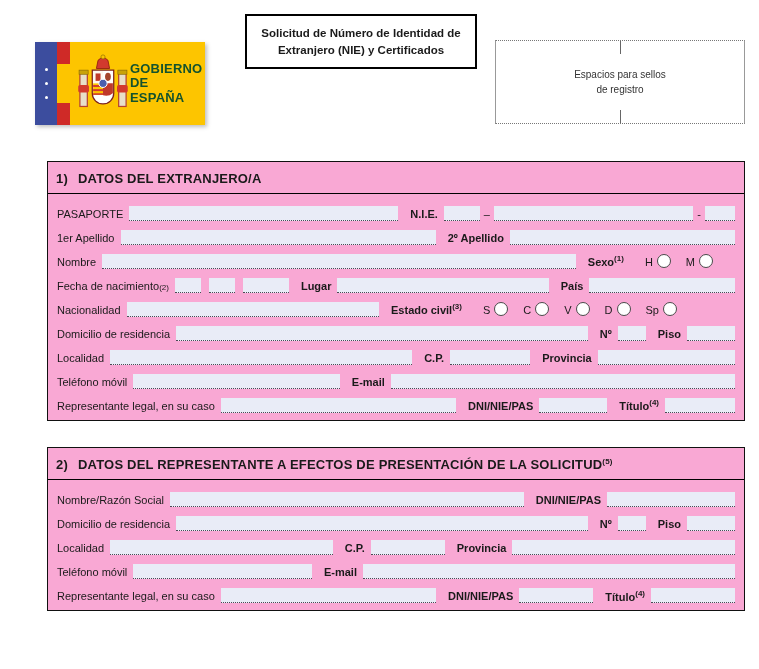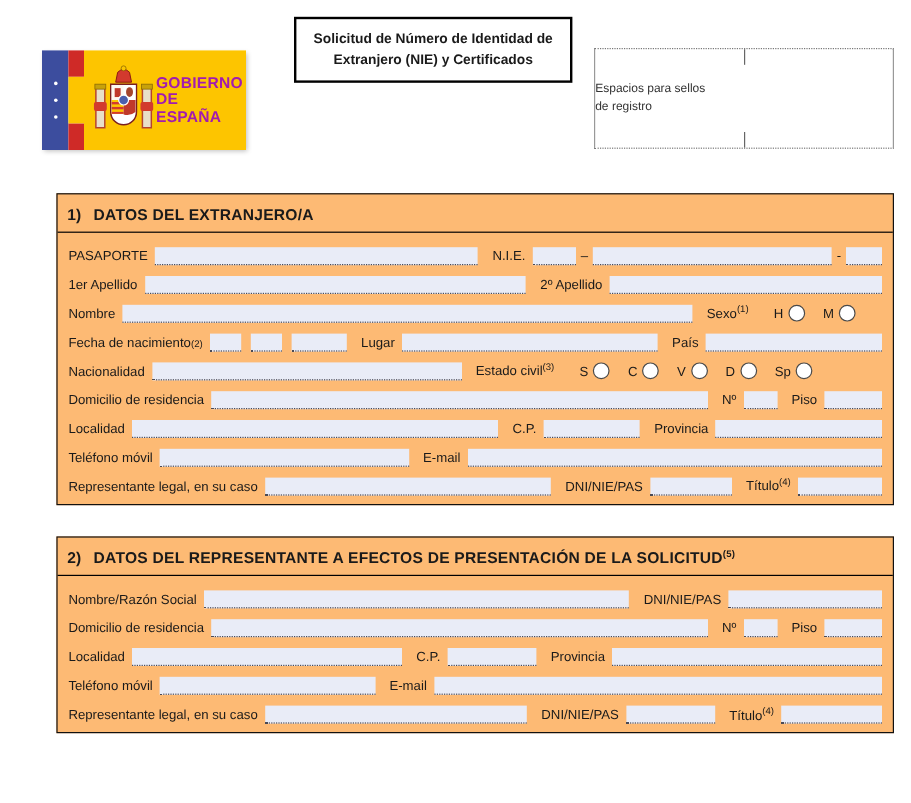--- a/index.html
+++ b/index.html
@@ -17,48 +17,48 @@
 
   .logo-col { width: 170px; margin-top: 28px; }
   .gov-logo { display: flex; height: 83px; box-shadow: 2px 2px 4px rgba(0,0,0,.25); }
   .band-blue { width: 22px; background: #3c4d9e; display: flex; flex-direction: column; justify-content: center; align-items: center; gap: 11px; }
   .eu-star { width: 3px; height: 3px; background: #fff; border-radius: 50%; }
   .band-flag { width: 13px; display: flex; flex-direction: column; }
   .band-flag .fr { flex: 0 0 27%; background: #cf2a27; }
   .band-flag .fy { flex: 1; background: #fdc500; }
   .logo-main { flex: 1; background: #fdc500; display: flex; align-items: center; }
   .coat { margin: 4px 2px 2px 8px; flex: none; }
-  .logo-text { font-weight: bold; font-size: 13px; line-height: 1.12; color: #a21caf; letter-spacing: .2px; }
+  .logo-text { font-weight: bold; font-size: 13px; line-height: 1.12; color: #14532d; letter-spacing: .2px; }
 
   .mid-col { width: 232px; margin-left: 40px; text-align: center; }
   .ex15 { font-weight: bold; font-size: 12px; margin: 5px 0 11px; }
   .title-box { border: 2.5px solid #000; padding: 9px 4px; font-weight: bold; font-size: 11.5px; line-height: 1.45; }
 
   .stamp-col { margin-left: auto; width: 250px; margin-top: 26px; }
   .stamp-box {
     position: relative; height: 84px;
     border-top: 1.5px dotted #777; border-bottom: 1.5px dotted #777;
     border-left: 1px solid #999; border-right: 1px solid #999;
     display: flex; flex-direction: column; justify-content: center;
-    font-size: 10px; color: #333; line-height: 1.5;
+    text-align: center; font-size: 10px; color: #333; line-height: 1.5;
   }
   .tick { position: absolute; left: 50%; width: 1px; height: 13px; background: #666; }
   .tick-top { top: 0; } .tick-bottom { bottom: 0; }
 
   
-  .section { border: 1.5px solid #111; margin: 0 14px 0 47px; background: #fdba74; }
+  .section { border: 1.5px solid #111; margin: 0 14px 0 47px; background: #f9a8d4; }
   .sec1 { margin-top: 36px; }
   .sec2 { margin-top: 26px; }
   .sec-heading { font-size: 13px; font-weight: bold; padding: 9px 10px 7px 8px; border-bottom: 1px solid #000; letter-spacing: .2px; }
   .sec-heading .num { display: inline-block; margin-right: 10px; }
   .rows { padding: 3px 9px 7px; }
   .row { height: 24px; display: flex; align-items: flex-end; font-size: 11px; white-space: nowrap; }
 
   .lbl { padding: 0 6px 1px 0; flex: none; }
-  .ml { margin-left: 12px; }
+  .ml { margin-left: 12px; font-weight: bold; }
   .fld { height: 15px; background: #e9ecf7; border-bottom: 1.5px dotted #4a4a55; flex: none; }
   .grow { flex: 1 1 auto; }
   .dash { padding: 0 4px 1px; flex: none; }
   sup.note { font-size: 8px; vertical-align: super; }
   span.subnote { font-size: 8px; }
   .radio { width: 14px; height: 14px; border: 1.4px solid #4a4a4a; border-radius: 50%; background: #fff; margin: 0 0 1px 4px; flex: none; }
   .opt { margin-left: 15px; padding-bottom: 1px; flex: none; }
   .sp-end { flex: none; }
 </style>
 </head>

